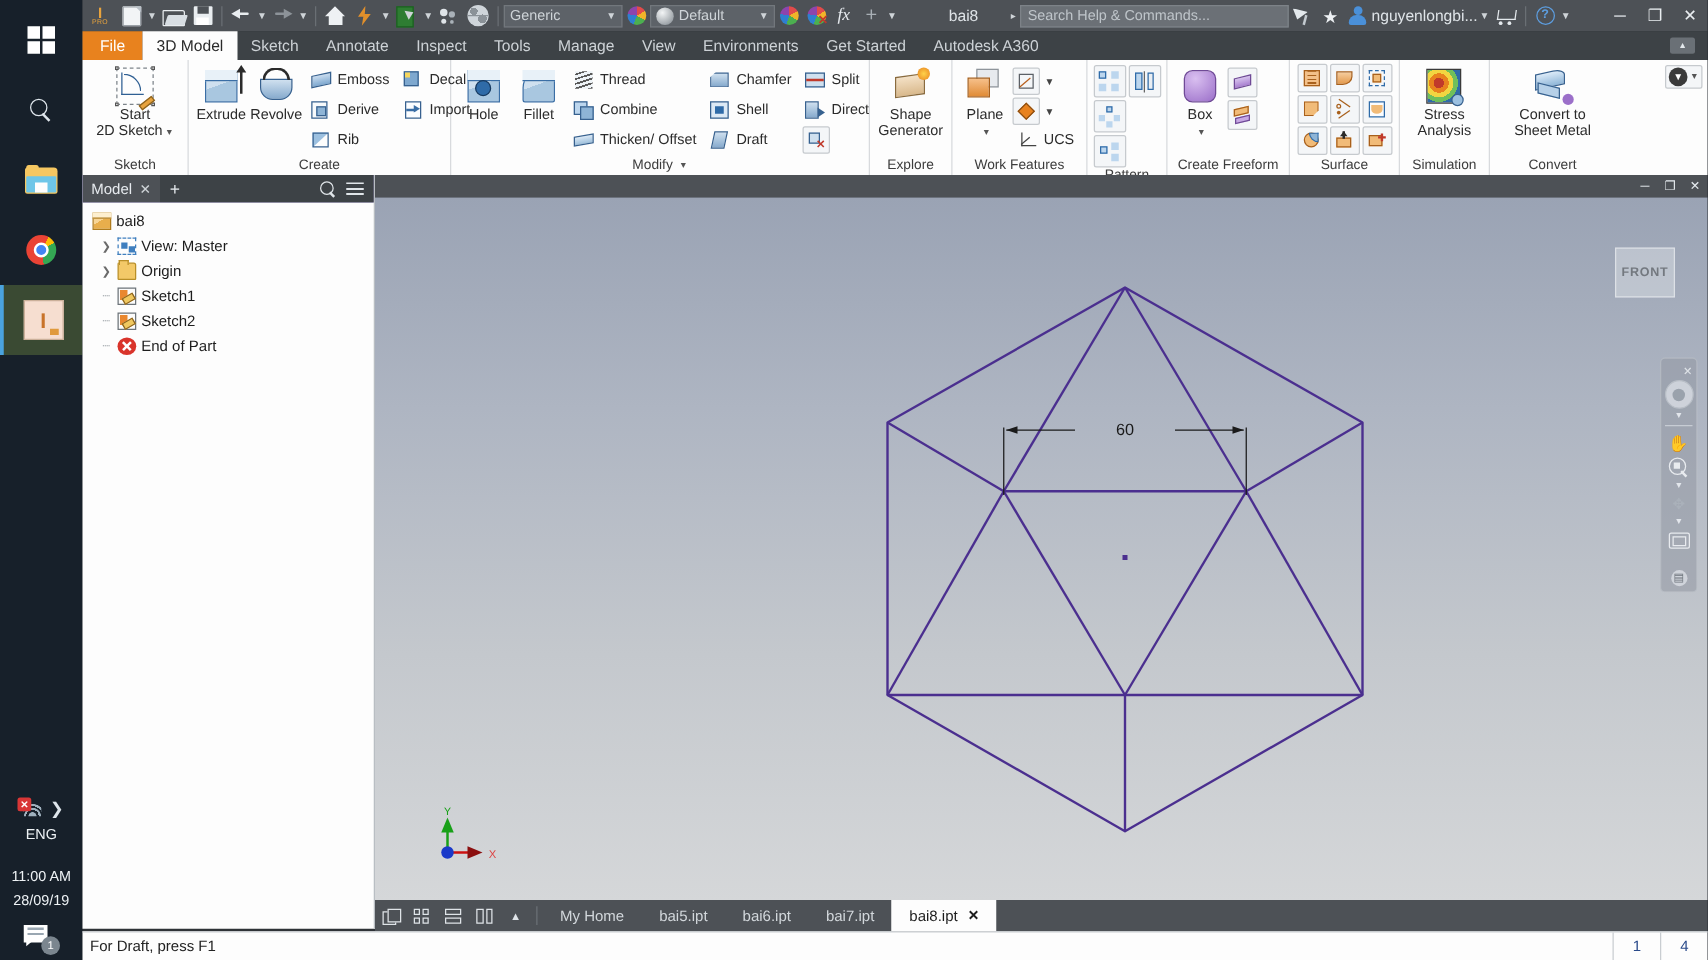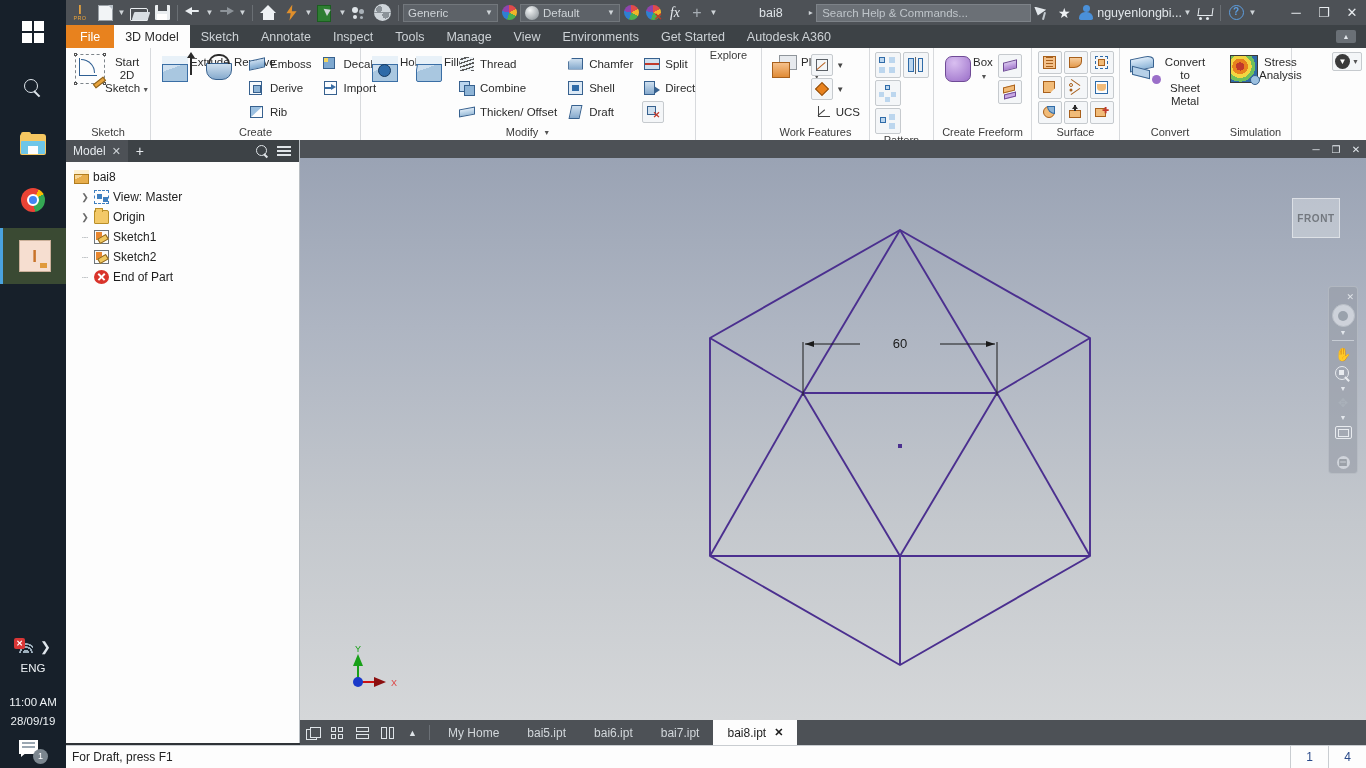--- a/index.html
+++ b/index.html
@@ -123,21 +123,21 @@
   .rtab.file { background:#e8821e; color:#fff; font-weight:normal; padding:0 14px;}
   .rtab.active { background:#fdfdfd; color:#2a2a2a;}
   #rtab-collapse { margin-left:auto; margin-right:10px; display:flex; align-items:center;}
   .collapse-pill { width:20px;height:13px;background:#6a7076;border-radius:2px;display:flex;align-items:center;justify-content:center;color:#e3e8ec;font-size:7px;}
 
   
   #ribbon { position:absolute; left:0; top:48px; width:1300px; height:92px; background:#fdfdfd; display:flex; }
   .panel { height:92px; position:relative; display:flex; flex-direction:column; border-right:1px solid #d8dadd;}
   .panel-body { flex:1; display:flex; align-items:flex-start; padding:3px 4px 0 4px; }
   .panel-title { height:15px; font-size:11px; color:#3c3c3c; text-align:center; line-height:13px; display:flex; align-items:center; justify-content:center; gap:3px;}
-  .big-btn { width:auto; min-width:44px; padding:2px 4px; display:flex; flex-direction:row; cursor:pointer; border:1px solid transparent; border-radius:2px;}
+  .big-btn { width:auto; min-width:44px; padding:2px 4px; display:flex; flex-direction:column; align-items:center; cursor:pointer; border:1px solid transparent; border-radius:2px;}
   .big-btn .lbl { font-size:11.5px; color:#2b2b2b; text-align:center; line-height:13px; margin-top:2px;}
   .sm-col { display:flex; flex-direction:column; gap:1px; padding-top:1px;}
   .sm-btn { height:23px; display:flex; align-items:center; gap:4px; padding:0 4px; cursor:pointer; border:1px solid transparent; border-radius:2px;}
   .sm-btn.sel { background:#cfe9f7; border-color:#5d9ec9;}
   .sm-btn .lbl { font-size:11.5px; color:#2b2b2b; white-space:nowrap;}
   .ic { width:18px; height:18px; flex:0 0 18px; position:relative; }
   .ic.big { width:30px; height:30px; flex:0 0 30px;}
   .caret-sm { font-size:7px; color:#555; margin-left:2px;}
   .grid-btn { width:22px;height:22px;border:1px solid #c6cace;background:#f4f6f8;border-radius:2px;display:flex;align-items:center;justify-content:center;cursor:pointer;}
 
@@ -581,20 +581,29 @@
           </div>
         </div>
       </div>
       <div class="panel-title">
           <span>Modify</span>
           <span class="caret-sm">▼</span>
         </div>
     </div>
 
     <div class="panel" style="width:66px">
+      <div class="panel-body" style="justify-content:center">
+        <div class="big-btn">
+          <div class="ic big">
+            <div style="position:absolute;left:2px;top:6px;width:24px;height:17px;background:linear-gradient(#f4e1c6,#d9b98c);border:1.2px solid #8a6b3e;transform:skewY(-8deg);"></div>
+            <div style="position:absolute;right:0px;top:0px;width:10px;height:10px;border-radius:50%;background:radial-gradient(circle,#ffd24a,#e8821e);"></div>
+            </div>
+          <div class="lbl"><span>Shape</span><br><span>Generator</span></div>
+        </div>
+      </div>
       <div class="panel-title">Explore</div>
     </div>
 
     <div class="panel" style="width:108px">
       <div class="panel-body">
         <div class="big-btn">
           <div class="ic big">
             <div style="position:absolute;left:8px;top:1px;width:18px;height:15px;background:#e7eaee;border:1.2px solid #8f959b;"></div>
             <div class="orange-solid" style="left:1px;top:8px;right:auto;bottom:auto;width:18px;height:16px;"></div>
             </div>
@@ -741,45 +750,45 @@
               <span class="ic" style="width:15px;height:15px;flex:0 0 15px">
                 <span style="position:absolute;left:1px;top:3px;width:11px;height:9px;background:#f1bb78;border:1.1px solid #a8601c;"></span>
                 <span style="position:absolute;right:0;top:1px;color:#c0392b;font-size:8px;font-weight:bold;">✚</span>
               </span>
             </div>
         </div>
       </div>
       <div class="panel-title">Surface</div>
     </div>
 
+    <div class="panel" style="width:72px">
+      <div class="panel-body" style="justify-content:center">
+        <div class="big-btn">
+          <div class="ic big">
+            <div style="position:absolute;inset:1px;background:radial-gradient(circle at 35% 40%,#c0392b 0 18%,#e8821e 18% 34%,#f2d541 34% 50%,#6fbf5b 50% 66%,#2f6ba8 66% 100%);border:1.2px solid #3a3a3a;"></div>
+            <div style="position:absolute;right:-1px;bottom:-1px;width:10px;height:10px;border-radius:50%;background:#9cc0e0;border:1px solid #37618f;"></div>
+            </div>
+          <div class="lbl"><span>Stress</span><br><span>Analysis</span></div>
+        </div>
+      </div>
+      <div class="panel-title">Simulation</div>
+    </div>
+
     <div class="panel" style="width:100px;border-right:none">
       <div class="panel-body" style="justify-content:center">
         <div class="big-btn">
           <div class="ic big">
             <div style="position:absolute;left:1px;top:3px;width:24px;height:13px;background:linear-gradient(#dbeaf8,#8fb6d8);border:1.1px solid #37618f;transform:skewY(-12deg);border-radius:0 40% 0 0;"></div>
             <div style="position:absolute;left:3px;top:14px;width:18px;height:9px;background:#b6d0e8;border:1.1px solid #37618f;transform:skewY(14deg);"></div>
             <div style="position:absolute;right:-2px;bottom:0px;width:9px;height:9px;border-radius:50%;background:#9b6fc9;"></div>
             </div>
           <div class="lbl"><span>Convert to</span><br><span>Sheet Metal</span></div>
         </div>
       </div>
       <div class="panel-title">Convert</div>
-    </div>
-
-    <div class="panel" style="width:72px">
-      <div class="panel-body" style="justify-content:center">
-        <div class="big-btn">
-          <div class="ic big">
-            <div style="position:absolute;inset:1px;background:radial-gradient(circle at 35% 40%,#c0392b 0 18%,#e8821e 18% 34%,#f2d541 34% 50%,#6fbf5b 50% 66%,#2f6ba8 66% 100%);border:1.2px solid #3a3a3a;"></div>
-            <div style="position:absolute;right:-1px;bottom:-1px;width:10px;height:10px;border-radius:50%;background:#9cc0e0;border:1px solid #37618f;"></div>
-            </div>
-          <div class="lbl"><span>Stress</span><br><span>Analysis</span></div>
-        </div>
-      </div>
-      <div class="panel-title">Simulation</div>
     </div>
 
     <div class="panel" style="width:auto;flex:1;border-right:none">
       <div class="panel-body" style="justify-content:flex-end;align-items:flex-start;padding-top:4px;">
         <div style="display:flex;align-items:center;border:1px solid #c6cace;border-radius:2px;padding:1px 2px;background:#f4f6f8;">
           <span style="width:15px;height:15px;border-radius:50%;background:#3a3a3a;color:#fff;font-size:8px;text-align:center;line-height:15px;">▼</span>
           <span class="caret-sm">▼</span>
         </div>
       </div>
       <div class="panel-title"></div>

